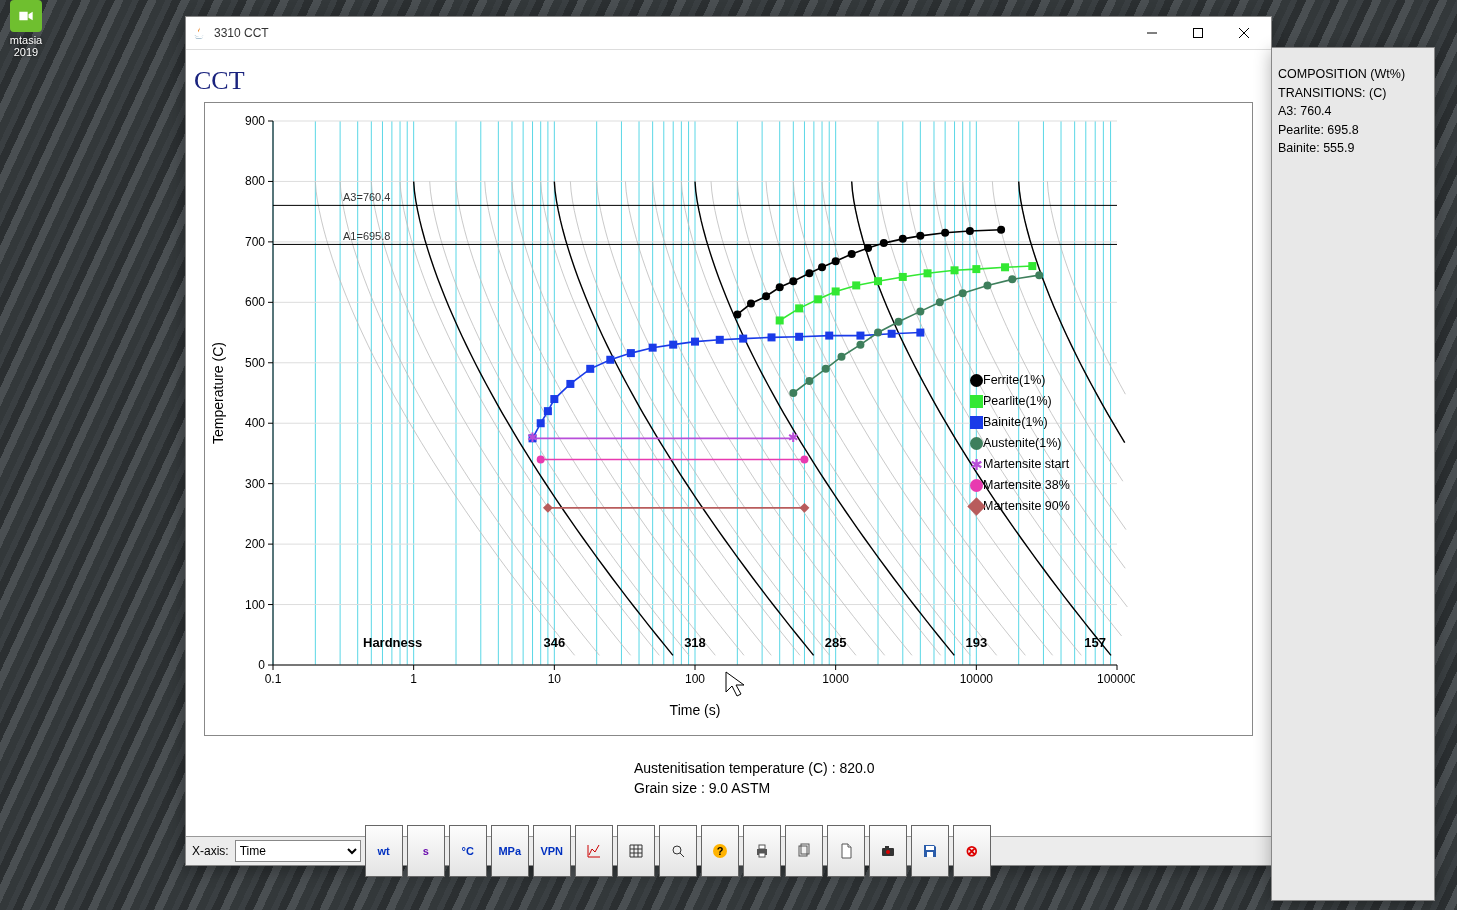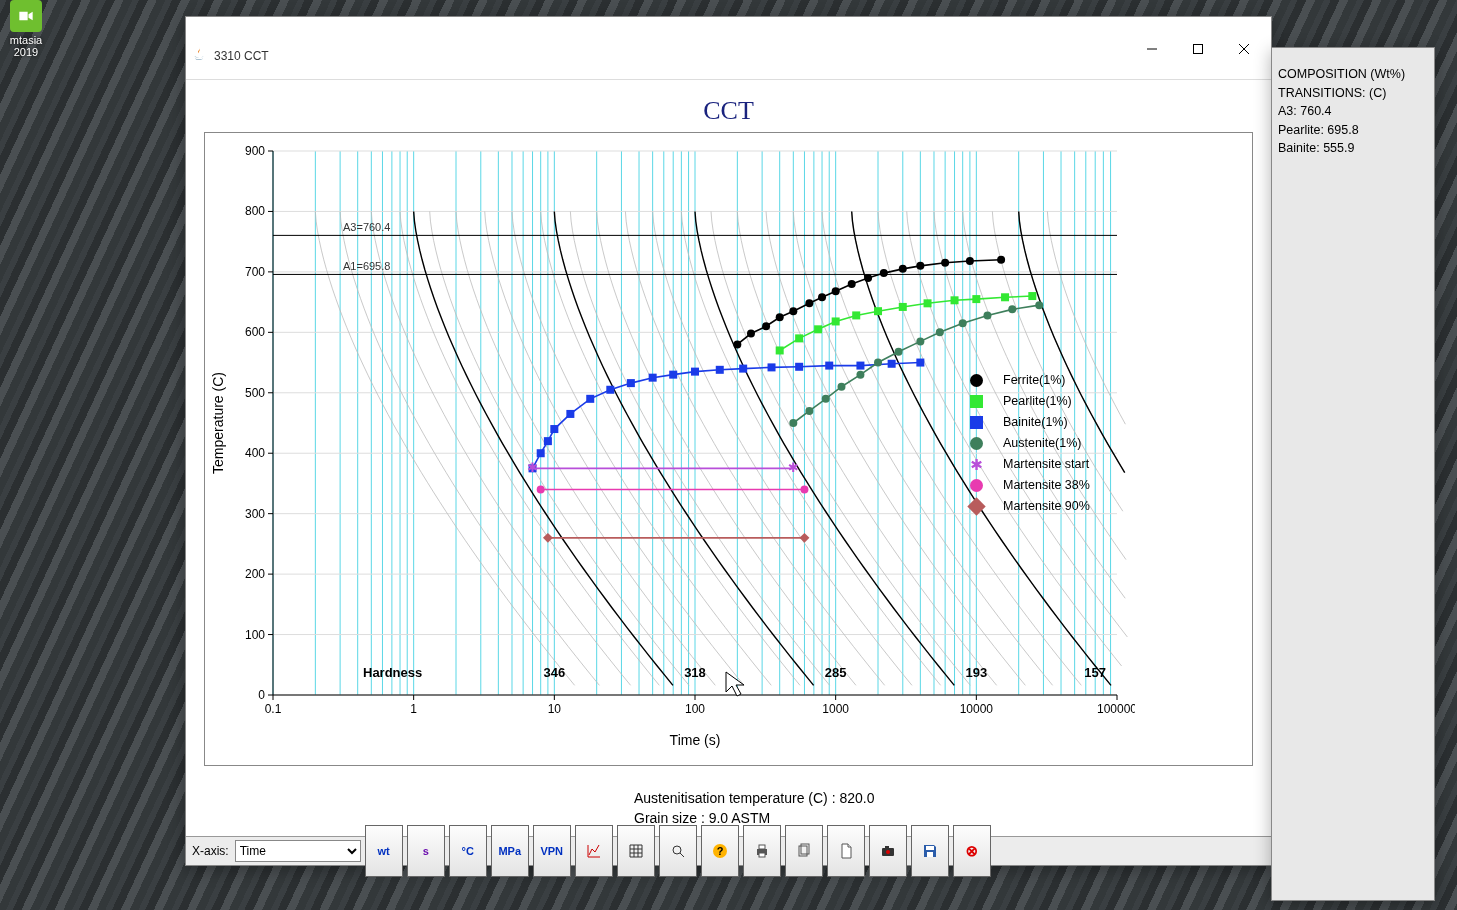--- a/index.html
+++ b/index.html
@@ -5,34 +5,34 @@
 html,body{margin:0;padding:0;width:1457px;height:910px;font-family:Arial,Helvetica,sans-serif;overflow:hidden;background:#333}
 
 .desktop{position:absolute;inset:0;background:
   repeating-linear-gradient(115deg,#3a3f42 0 6px,#2b2f31 6px 14px,#4a4f52 14px 22px,#33383a 22px 30px);}
 .desktop-icon{position:absolute;left:6px;top:0;width:40px;text-align:center;color:#fff;font-size:11px;text-shadow:0 0 3px #000}
 .desktop-icon .ico{width:32px;height:32px;margin:0 auto 2px;border-radius:4px;background:#6fbf2f;display:flex;align-items:center;justify-content:center}
 .desktop-icon .ico svg{width:20px;height:20px;fill:#fff}
 
 
 .window{position:absolute;left:185px;top:16px;width:1085px;height:848px;background:#fff;border:1px solid #888;display:flex;flex-direction:column;box-shadow:0 4px 16px rgba(0,0,0,.3)}
-.titlebar{height:30px;background:#fff;display:flex;align-items:flex-end;padding:16px 4px;border-bottom:1px solid #ddd}
+.titlebar{height:30px;background:#fff;display:flex;align-items:center;padding:1px 4px;border-bottom:1px solid #ddd}
 .titlebar .appicon{width:18px;height:18px;margin-right:6px}
 .titlebar .title{font-size:12px;color:#333}
 .titlebar .controls{margin-left:auto;display:flex}
 .titlebar .ctrl{width:46px;height:28px;display:flex;align-items:center;justify-content:center}
 .titlebar .ctrl svg{width:10px;height:10px;stroke:#000;fill:none;stroke-width:1}
 
 .content{flex:1;display:flex;min-height:0}
 .chart-side{flex:1;display:flex;flex-direction:column;min-width:0}
-.chart-title{text-align:center;font-family:"Times New Roman",serif;font-size:26px;color:#1a237e;padding:16px 16px 6px}
+.chart-title{font-family:"Times New Roman",serif;font-size:26px;color:#1a237e;padding:16px 8px 6px}
 .chart-box{margin:0 18px;border:1px solid #888;background:#fff;position:relative;height:632px}
 .chart-box svg{display:block}
 .legend{position:absolute;left:970px;top:370px;font-size:12.5px;line-height:21px}
-.legend .row{display:flex;align-items:center;gap:20px}
+.legend .row{display:flex;align-items:center;gap:0}
 .legend .sw{width:13px;height:13px;display:inline-block}
 .legend .sw.circle{border-radius:50%}
 .legend .sw.diamond{transform:rotate(45deg)}
 .legend .sw.star{font-size:15px;line-height:13px;text-align:center;background:none!important}
 
 .caption{padding:22px 0 0 448px;font-size:14px;font-weight:normal;line-height:20px}
 
 .statusbar{height:28px;border-top:1px solid #999;background:#ececec;display:flex;align-items:center;padding:0 4px;gap:4px;font-size:12px}
 .statusbar .lbl{padding:0 2px}
 .statusbar select{font-size:12px;height:22px;width:126px;border:1px solid #888;background:#fff}

